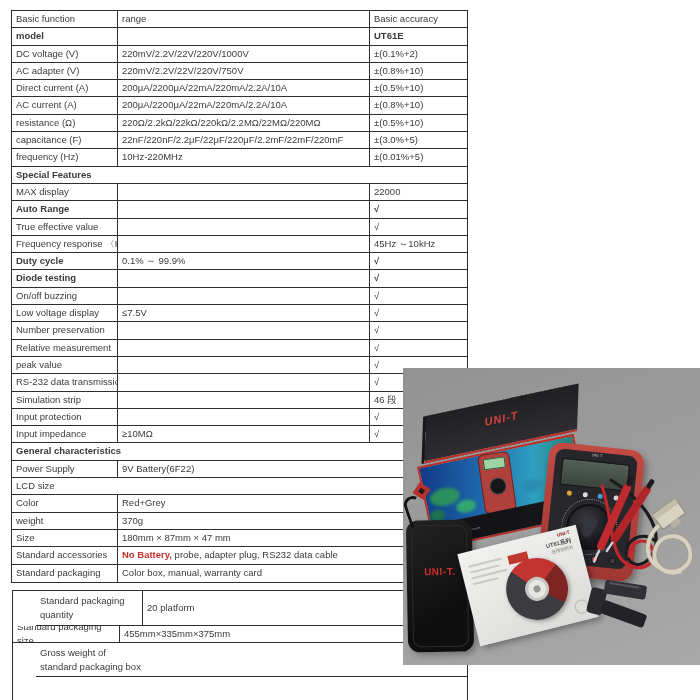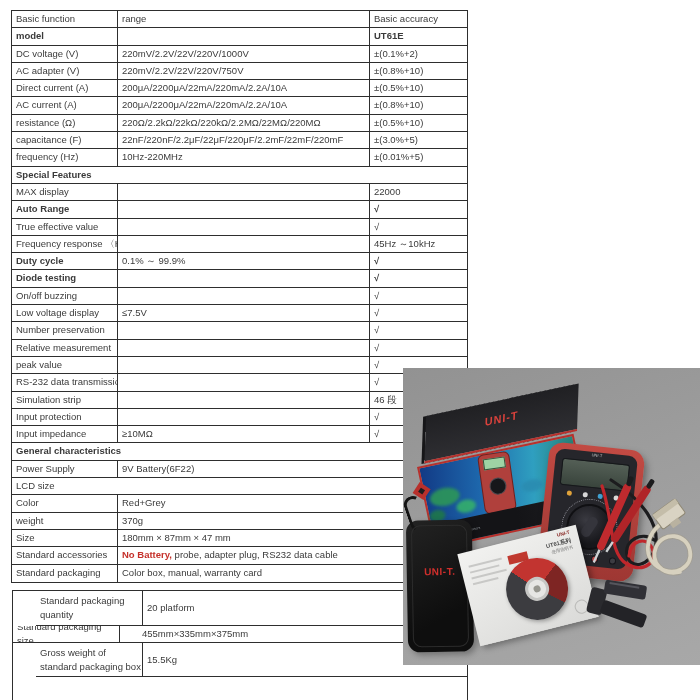--- a/index.html
+++ b/index.html
@@ -16,21 +16,21 @@
   .r1{grid-template-columns:1fr;}
   .cell{border-right:1px solid #2e2e2e;padding-left:4px;font-size:9.5px;color:#3a3a3a;
         line-height:16.3px;overflow:hidden;white-space:nowrap;}
   .cell:last-child{border-right:none;}
   .bold{font-weight:bold;}
   .redtx{color:#c5302a;font-weight:bold;text-align:center;}
   
   .prow{display:grid;grid-template-columns:107px 345px;border-bottom:1px solid #2e2e2e;box-sizing:border-box;}
   .prow:last-child{border-bottom:none;margin-top:48px;}
   .prow .cell{white-space:normal;display:flex;align-items:center;line-height:14px;}
-  .h17{height:17.3px;gap:18px;} .h34{height:34.6px;margin-left:23px;}
+  .h17{height:17.3px;} .h34{height:34.6px;margin-left:23px;}
   
   .photo{position:absolute;left:403px;top:368px;width:297px;height:297px;overflow:hidden;z-index:5;
          background:linear-gradient(160deg,#929292 0%,#9d9d9d 45%,#a8a8a8 100%);}
   .photo *{position:absolute;box-sizing:border-box;}
   
   .pbox{left:16px;top:34px;width:160px;height:132px;transform:rotate(-12deg);}
   .pbox-lid{left:8px;right:-4px;top:0;height:46px;background:linear-gradient(180deg,#202023,#2e2e32);
             transform:skewX(-14deg);transform-origin:bottom left;border-bottom:2px solid #b8302c;
             box-shadow:-3px 0 0 #161618;}
   .pbox-logo{left:0;right:0;top:12px;text-align:center;color:#d8423c;font-weight:bold;font-size:11px;letter-spacing:1px;}
@@ -266,21 +266,20 @@
     <div class="prow h34">
       <div class="cell">Standard packaging quantity</div>
       <div class="cell">20 platform</div>
     </div>
     <div class="prow h17">
       <div class="cell">Standard packaging size</div>
       <div class="cell">455mm×335mm×375mm</div>
     </div>
     <div class="prow h34">
       <div class="cell">Gross weight of standard packaging box</div>
-      <div class="cell">15.5Kg</div>
     </div>
     <div class="prow h17">
       <div class="cell">Optional Accessories</div>
       <div class="cell">USB data line</div>
     </div>
   </div>
 
 <div class="photo">
 
   <div class="pbox">

